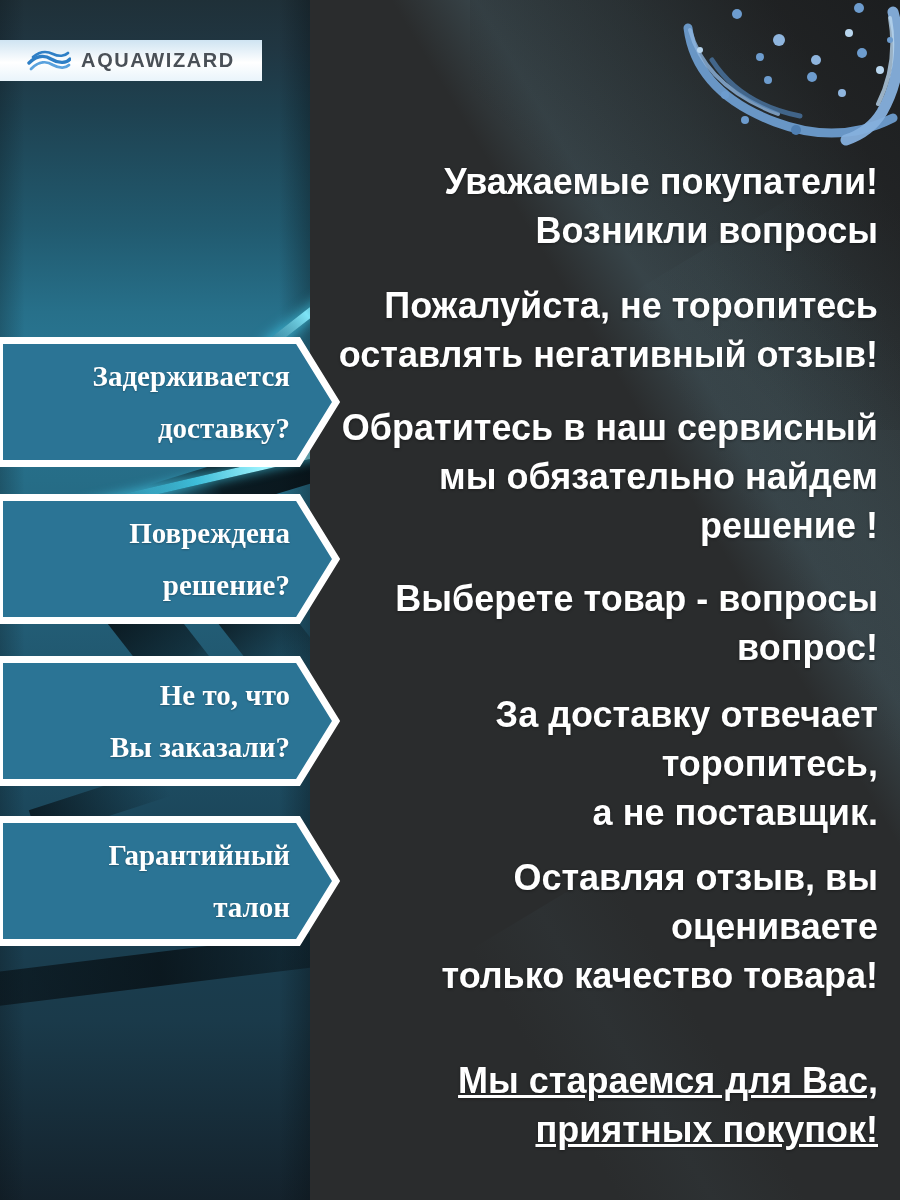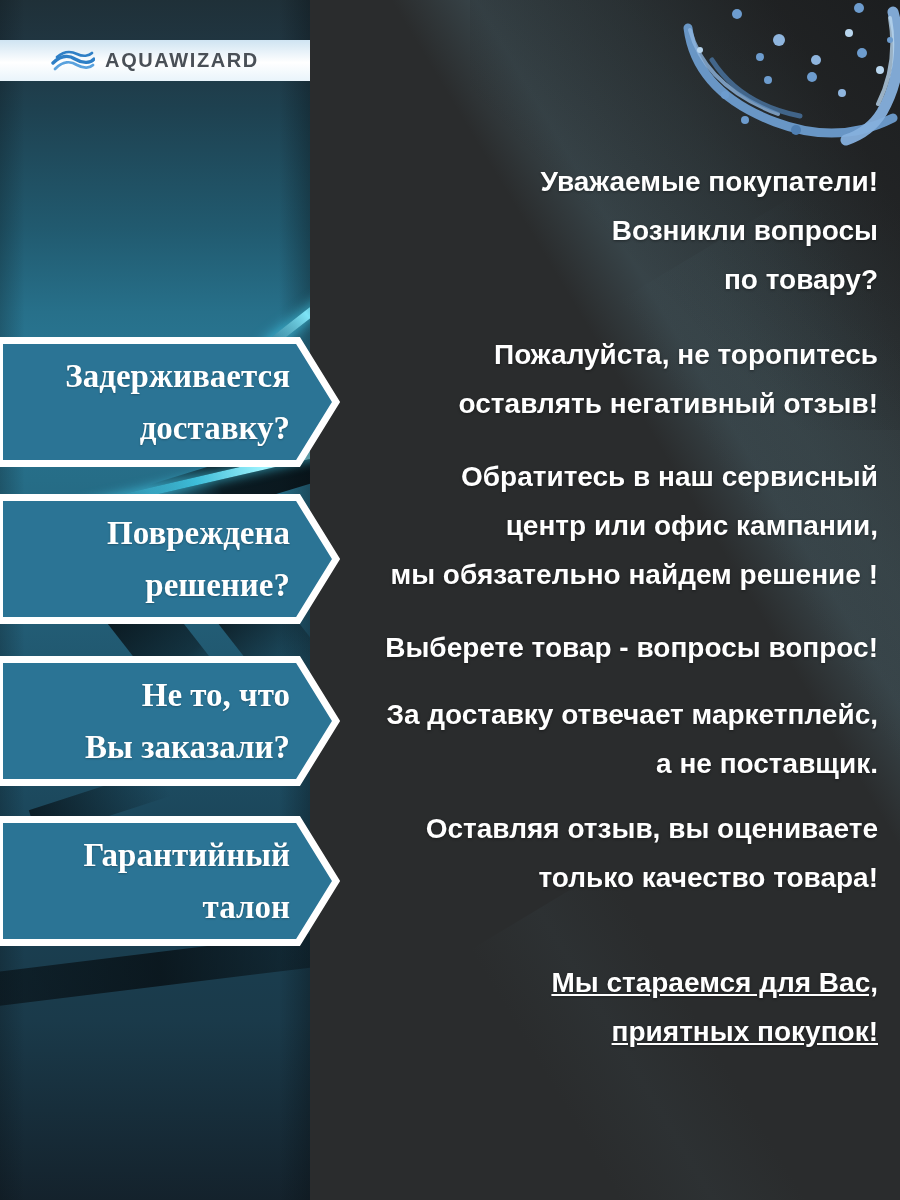--- a/index.html
+++ b/index.html
@@ -74,44 +74,44 @@
   .wedge-dark-3{
     left:30px;top:788px;width:140px;height:30px;transform:rotate(-18deg);
     background:linear-gradient(90deg,rgba(6,12,16,.7),rgba(6,12,16,0));
   }
   .wedge-dark-4{
     left:-20px;top:952px;width:360px;height:34px;transform:rotate(-7deg);
     background:linear-gradient(90deg,rgba(6,12,16,.55),rgba(6,12,16,.75) 50%,rgba(6,12,16,.3));
   }
   
   .logo-strip{
-    position:absolute;left:0;top:40px;width:310px;height:41px;
+    position:absolute;left:0;top:40px;width:262px;height:41px;
     background:linear-gradient(180deg,#cfe4f2 0%,#ffffff 55%,#e9f4fb 100%);
     display:flex;align-items:center;justify-content:center;gap:10px;
   }
   .logo-text{
     font-size:20px;font-weight:bold;letter-spacing:1.6px;color:var(--logo-text);
   }
   
   .banner{position:absolute;left:-4px;width:346px;height:130px;}
   .banner svg{position:absolute;left:0;top:0;}
   .banner-shape{fill:var(--banner-fill);stroke:var(--banner-border);stroke-width:7;stroke-linejoin:miter;}
   .banner-label{
     position:absolute;top:0;left:10px;right:52px;height:130px;
     display:flex;flex-direction:column;justify-content:center;
     text-align:right;color:#fff;
     font-family:"Liberation Serif",serif;font-weight:bold;
-    font-size:33px;line-height:52px;
+    font-size:29px;line-height:52px;
     text-shadow:0 1px 2px rgba(0,0,0,.25);
   }
   
   .messages{
     position:absolute;left:322px;right:22px;top:157px;
     text-align:right;color:var(--message-text);
-    font-weight:bold;font-size:28px;line-height:49px;
+    font-weight:bold;font-size:36px;line-height:49px;
     text-shadow:0 1px 3px rgba(0,0,0,.4);
   }
   .messages p{margin:0;}
   .mt1{margin-top:26px!important;}
   .mt2{margin-top:24px!important;}
   .mt3{margin-top:24px!important;}
   .mt4{margin-top:18px!important;}
   .mt5{margin-top:16px!important;}
   .mt6{margin-top:56px!important;text-decoration:underline;}
   
@@ -214,36 +214,34 @@
     <div class="banner-label">
       <div>Гарантийный</div>
       <div>талон</div>
     </div>
   </div>
 
   <div class="messages">
     <p>
       <span style="display:block">Уважаемые покупатели!</span>
       <span style="display:block">Возникли вопросы</span>
-      <span style="display:block">по товару?</span>
     </p>
     <p class="mt1">
       <span style="display:block">Пожалуйста, не торопитесь</span>
       <span style="display:block">оставлять негативный отзыв!</span>
     </p>
     <p class="mt2">
       <span style="display:block">Обратитесь в наш сервисный</span>
-      <span style="display:block">центр или офис кампании,</span>
       <span style="display:block">мы обязательно найдем решение !</span>
     </p>
     <p class="mt3">
       <span style="display:block">Выберете товар - вопросы вопрос!</span>
     </p>
     <p class="mt4">
-      <span style="display:block">За доставку отвечает маркетплейс,</span>
+      <span style="display:block">За доставку отвечает торопитесь,</span>
       <span style="display:block">а не поставщик.</span>
     </p>
     <p class="mt5">
       <span style="display:block">Оставляя отзыв, вы оцениваете</span>
       <span style="display:block">только  качество товара!</span>
     </p>
     <p class="mt6">
       <span style="display:block">Мы стараемся для Вас,</span>
       <span style="display:block">приятных покупок!</span>
     </p>

